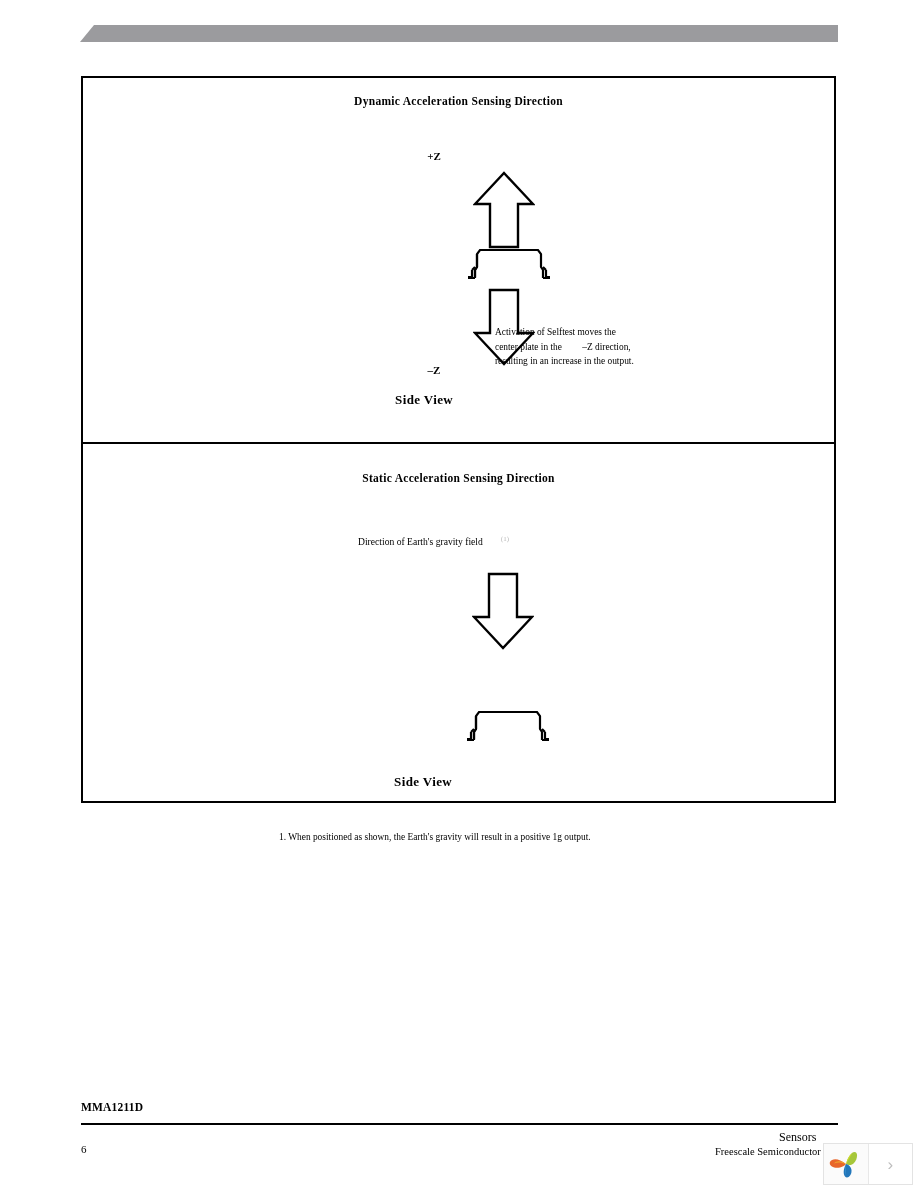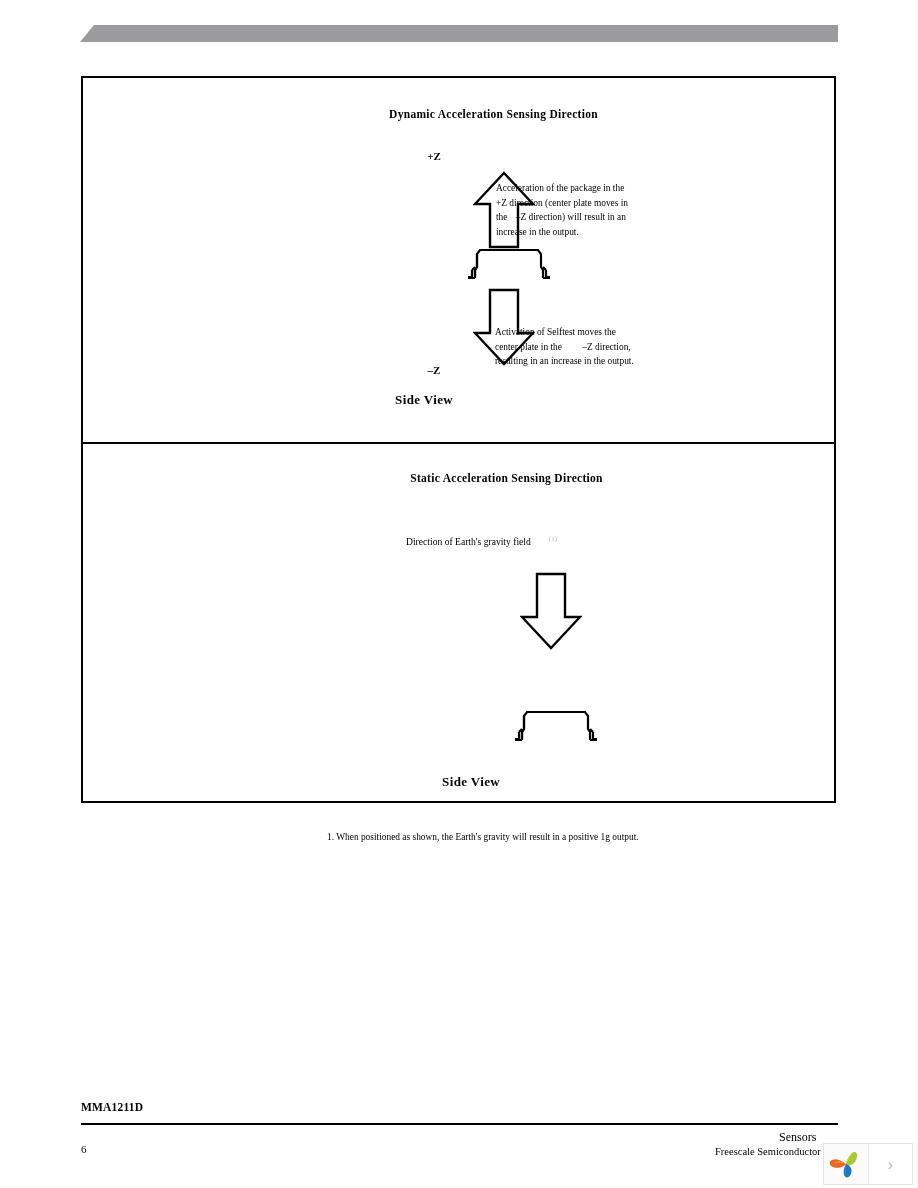--- a/index.html
+++ b/index.html
@@ -47,31 +47,31 @@
     height: 0;
     border-top: 2px solid #000000;
   }
 
   .panel {
     position: absolute;
     left: 0;
     width: 100%;
   }
   .panel-dynamic { top: 0; height: 364px; }
-  .panel-static  { top: 364px; height: 361px; margin-left: 48px; }
+  .panel-static  { top: 364px; height: 361px; }
 
   .panel-title {
     position: absolute;
     width: 100%;
     text-align: center;
     font-weight: bold;
     font-size: 11.5px;
     letter-spacing: 0.3px;
   }
-  .panel-dynamic .panel-title { top: 30px; margin-left: 35px; }
+  .panel-dynamic .panel-title { top: 17px; }
   .panel-static  .panel-title { top: 30px; }
 
   
   .axis-label {
     position: absolute;
     font-weight: bold;
     font-size: 11px;
     text-align: center;
     width: 40px;
   }
@@ -255,29 +255,20 @@
     <div class="arrow arrow-down-dyn">
       <svg width="62" height="78" viewBox="0 0 62 78">
         <polygon points="17,2 45,2 45,45 60,45 31,76 2,45 17,45" fill="#ffffff" stroke="#000000" stroke-width="2.4" stroke-linejoin="miter"></polygon>
       </svg>
     </div>
 
     <div class="axis-label label-minus-z">–Z</div>
 
     <div class="side-view side-view-dyn">Side View</div>
 
-    <div class="note note-1">
-      <div>Acceleration of the package in the</div>
-      <div>+Z direction (center plate moves in</div>
-      <div>
-        <span>the</span>
-        <span style="padding-left:6px">–Z direction) will result in an</span>
-      </div>
-      <div>increase in the output.</div>
-    </div>
 
     <div class="note note-2">
       <div>Activation of Selftest moves the</div>
       <div>
         <span>center plate in the</span>
         <span style="padding-left:18px">–Z direction,</span>
       </div>
       <div class="nowrap">resulting in an increase in the output.</div>
     </div>
   </div>

